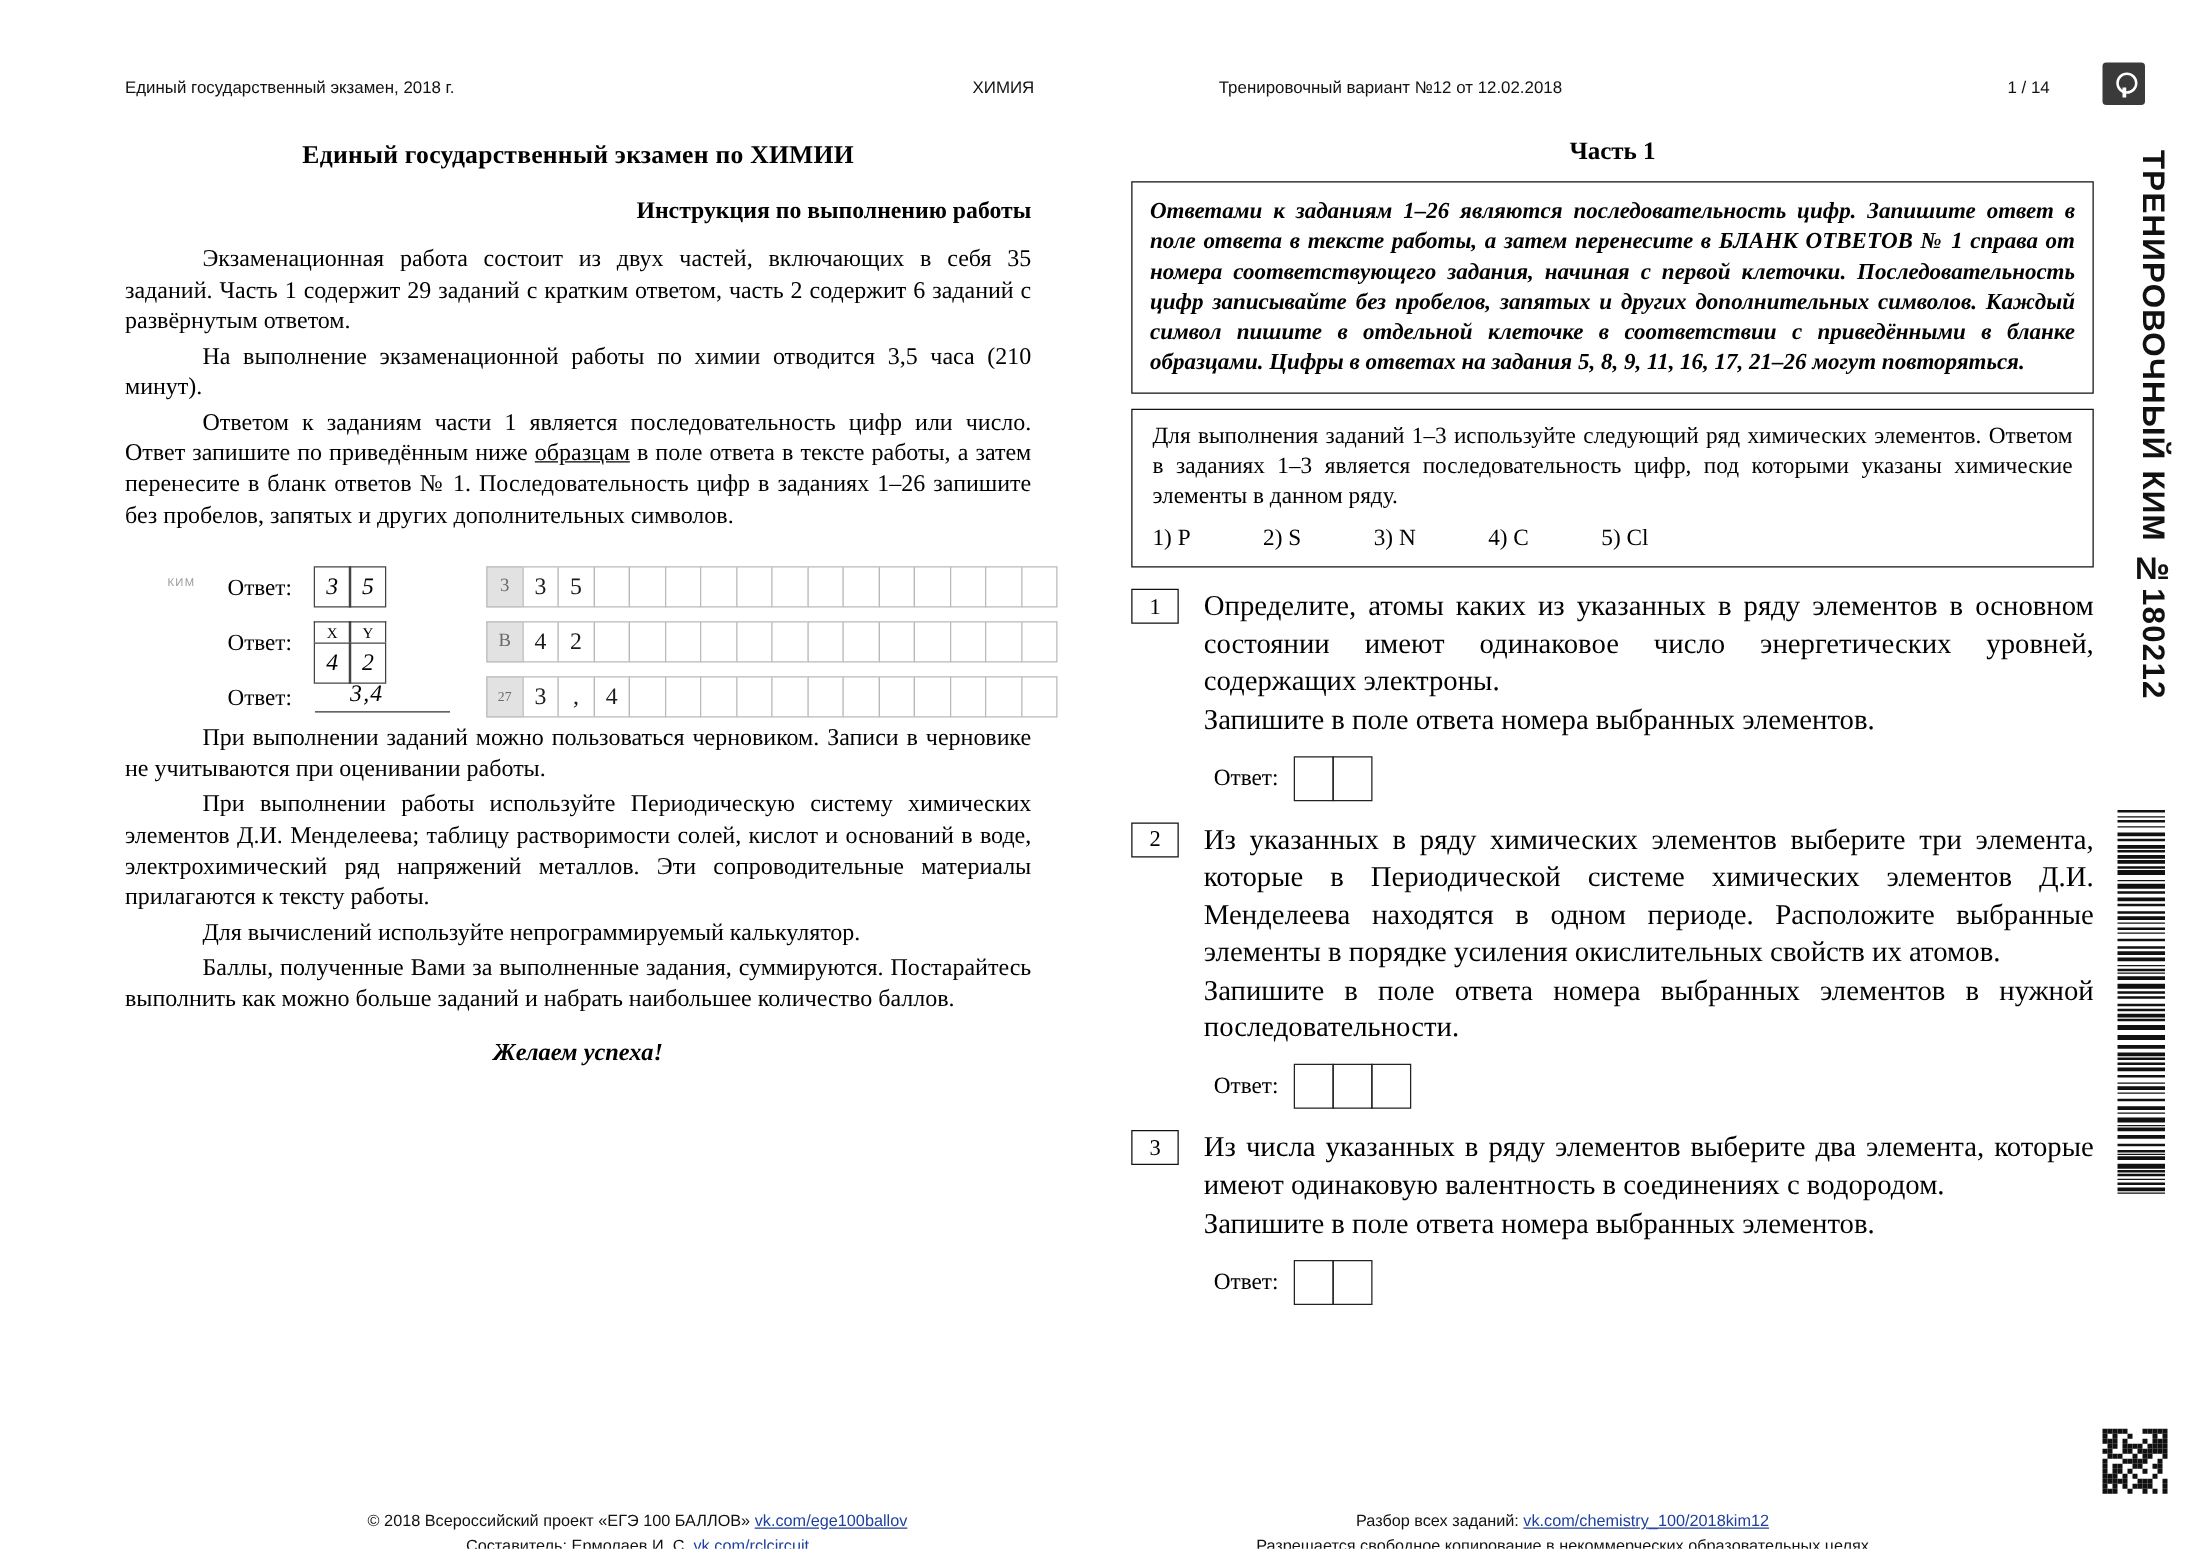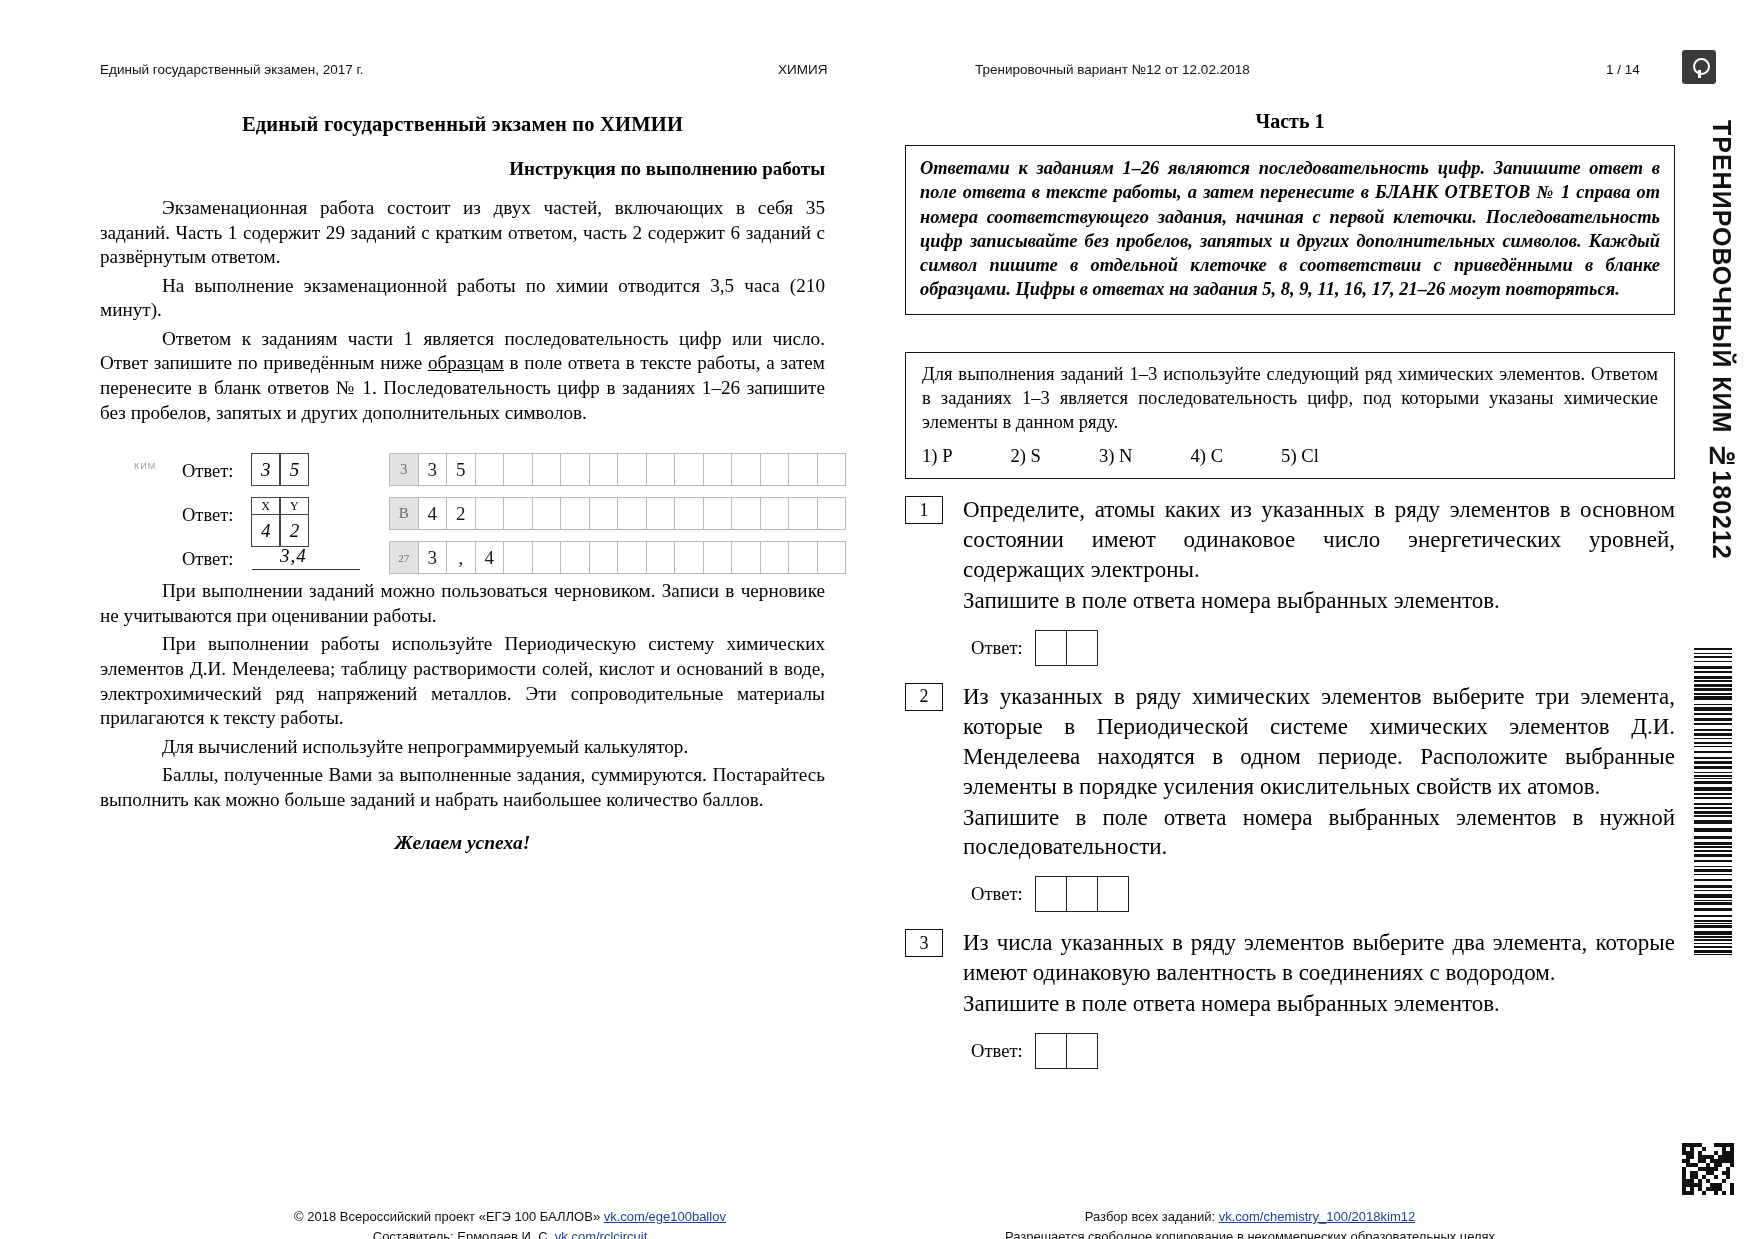--- a/index.html
+++ b/index.html
@@ -219,21 +219,21 @@
     border: 1.4px solid #111;
     padding: 10px 14px 12px 14px;
     font-style: italic;
     font-weight: bold;
     font-size: 18.4px;
     line-height: 1.32;
     text-align: justify;
   }
   .box-elems {
     border: 1.4px solid #111;
-    margin-top: 37px;
+    margin-top: 12px;
     padding: 9px 16px 10px 16px;
     font-size: 18.6px;
     line-height: 1.3;
     text-align: justify;
   }
   .elem-row {
     display: flex;
     gap: 58px;
     margin-top: 10px;
     font-size: 18.6px;
@@ -344,21 +344,21 @@
     text-align: center;
     line-height: 1.55;
   }
   .lnk { text-decoration: underline; color: #1d3fa0; }
 </style>
 </head>
 <body>
 
 <div class="page">
 
-  <div class="hdr hdr-left">Единый государственный экзамен, 2017 г.</div>
+  <div class="hdr hdr-left">Единый государственный экзамен, 2018 г.</div>
   <div class="hdr hdr-mid">ХИМИЯ</div>
   <div class="hdr hdr-var">Тренировочный вариант №12 от 12.02.2018</div>
   <div class="hdr hdr-page">1 / 14</div>
   <div class="hdr-logo"></div>
 
   <div class="col-left">
     <div class="title-main">Единый государственный экзамен по ХИМИИ</div>
     <div class="title-sub">Инструкция по выполнению работы</div>
 
     <p class="body">Экзаменационная работа состоит из двух частей, включающих в себя 35 заданий. Часть 1 содержит 29 заданий с кратким ответом, часть 2 содержит 6 заданий с развёрнутым ответом.</p>

